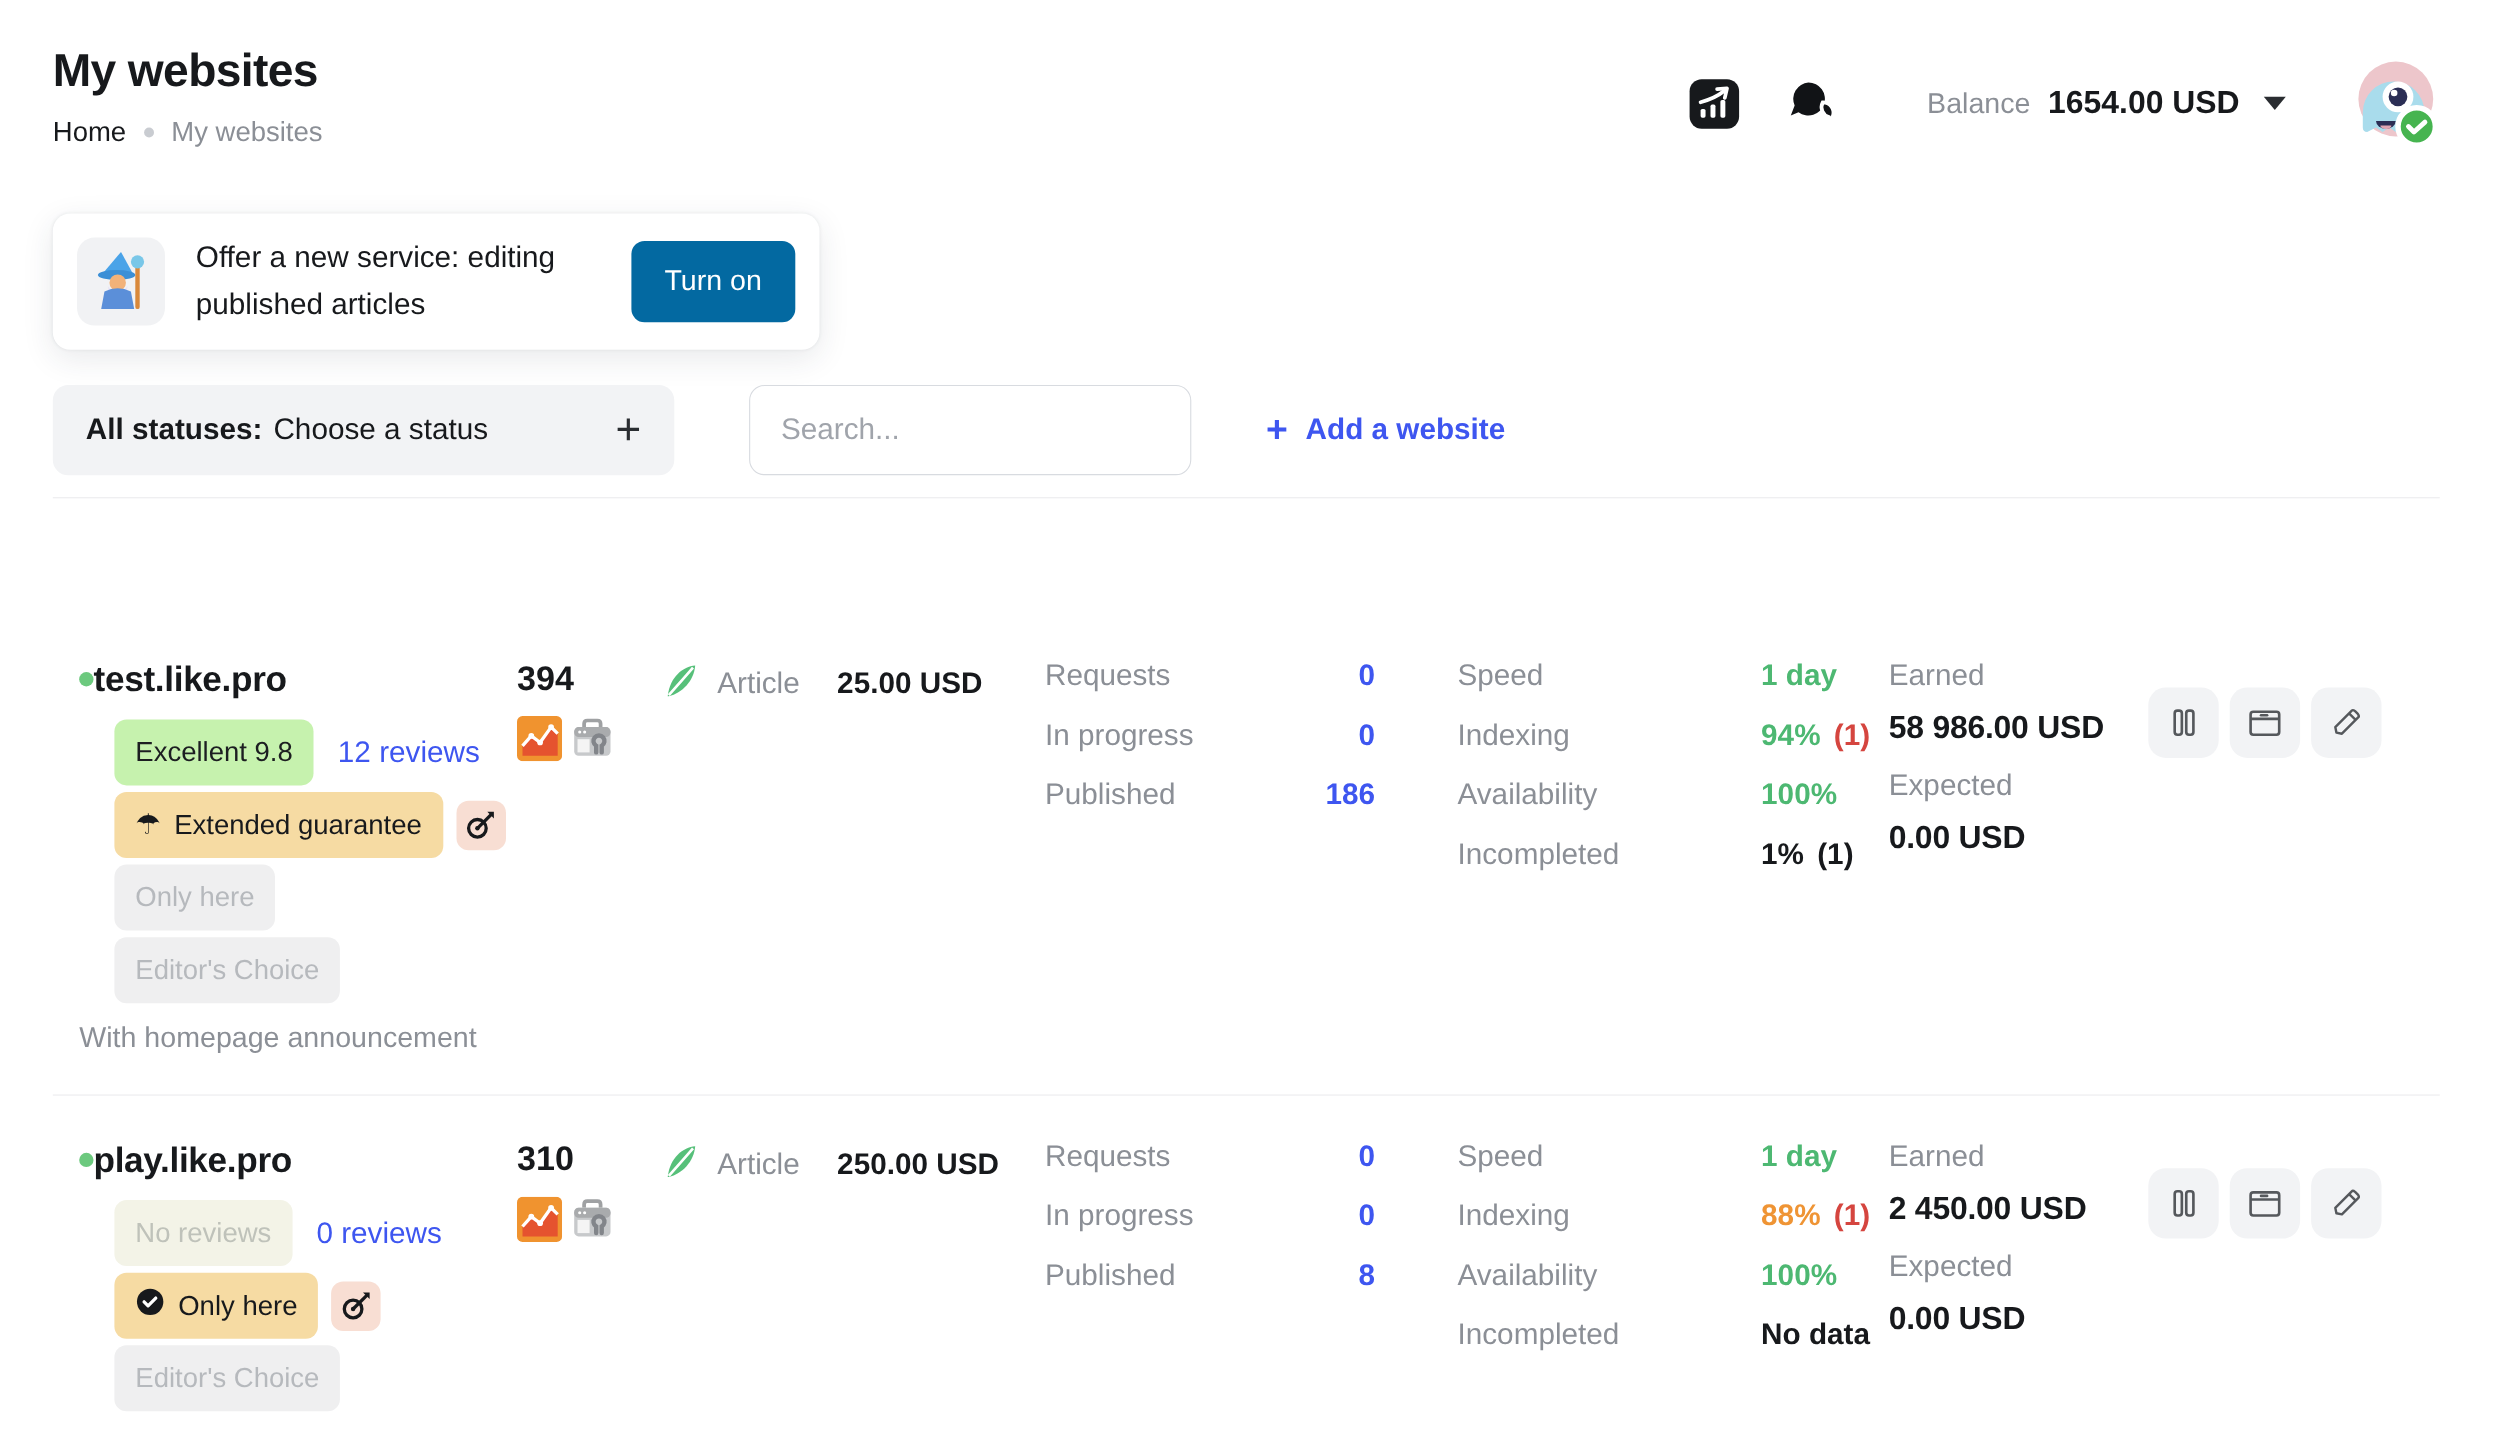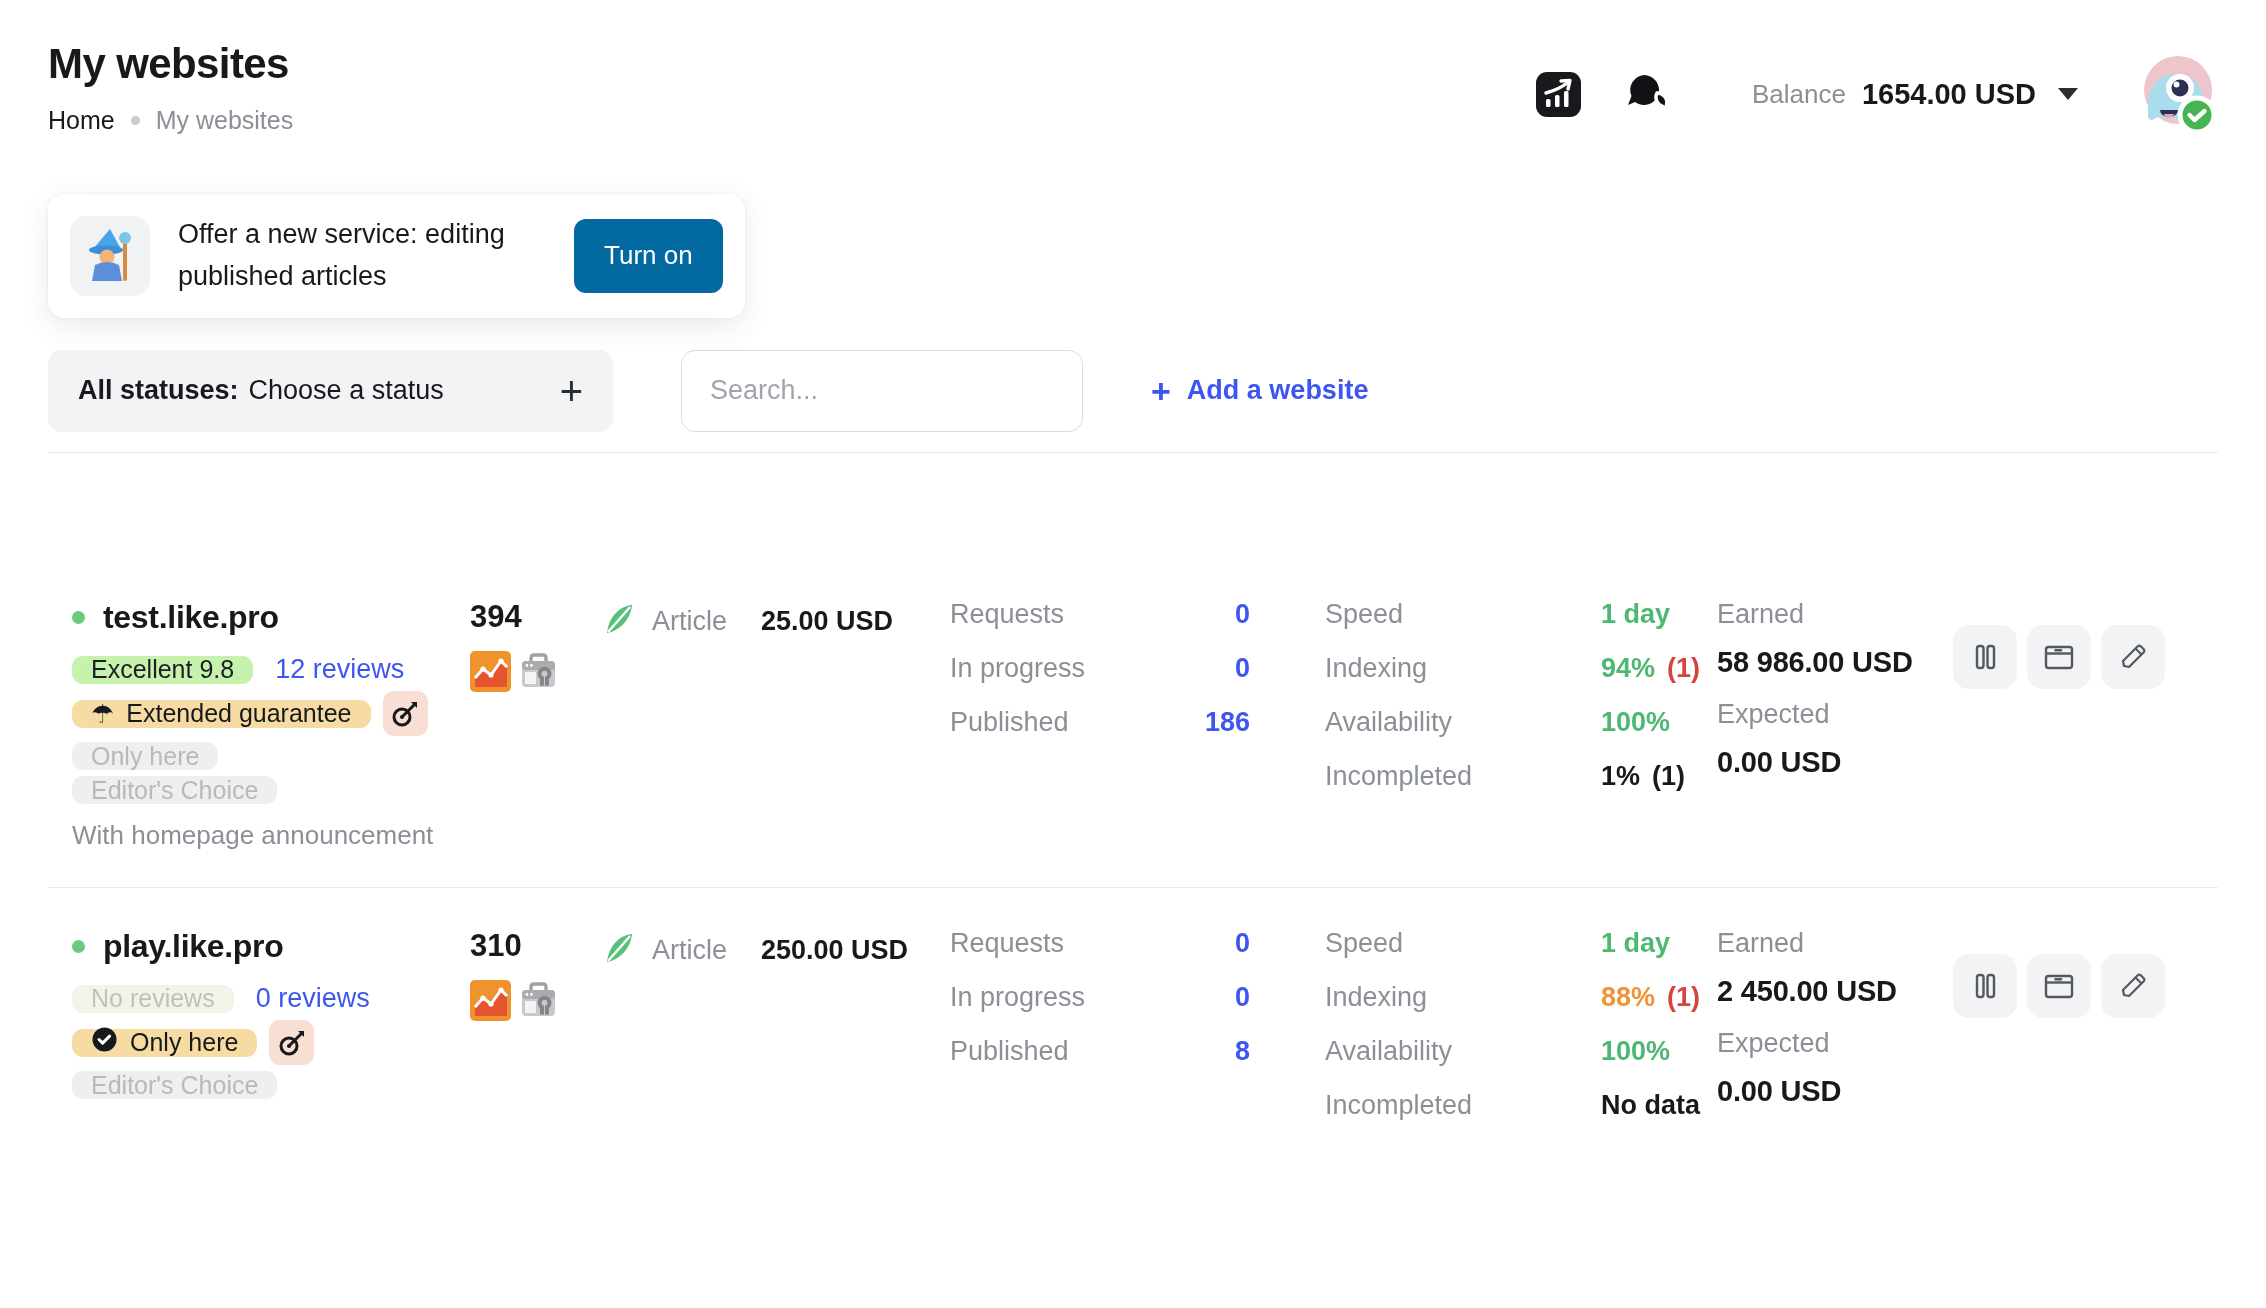--- a/index.html
+++ b/index.html
@@ -56,27 +56,27 @@
 
   
   .table { margin-top:106px; }
   .tgrid { display:grid; grid-template-columns:422px 130px 350px 355px 412px 1fr; }
   .thead { font-size:25px; color:#8b8f96; padding-bottom:28px; border-bottom:1.5px solid #ececee; }
   .thead .c1 { padding-left:24px; }
   .trow { padding:40px 0 36px; border-bottom:1.5px solid #ececee; }
   .trow.last { border-bottom:none; }
 
   .cell-name { padding-left:24px; }
-  .site-line { display:flex; align-items:center; gap:18px; cursor:pointer; }
+  .site-line { display:flex; align-items:center; cursor:pointer; }
   .status-dot { width:13px; height:13px; border-radius:50%; background:#6cc97e; }
   .site-name { font-size:32px; font-weight:700; letter-spacing:-0.3px; }
   .badge-line { display:flex; align-items:center; margin-top:6px; }
   .badge-line.first { margin-top:18px; }
-  .badge { display:inline-flex; align-items:center; gap:12px; height:28px; padding:0 19px;
-    border-radius:11px; font-size:25px; white-space:nowrap; }
+  .badge { display:inline-flex; align-items:center; gap:12px; height:60px; padding:0 19px;
+    border-radius:11px; font-size:25px; white-space:nowrap;margin-left:32px; }
   .badge-green { background:#c6f2ae; color:#1c1e21; }
   .badge-pale { background:#f3f3e7; color:#bfc2ba; }
   .badge-tan { background:#f6dba3; color:#17191c; }
   .badge-gray { background:#efeff0; color:#b6b9bd; }
   .umb { font-family:"DejaVu Sans",sans-serif; font-size:26px; line-height:1; }
   .reviews-link { color:#3e56f0; font-size:27px; margin-left:22px; cursor:pointer; }
   .dart-chip { width:45px; height:45px; border-radius:11px; background:#f8ded3;
     display:flex; align-items:center; justify-content:center; margin-left:12px; }
   .note { margin-top:16px; font-size:26px; color:#8b8f96; }
 

